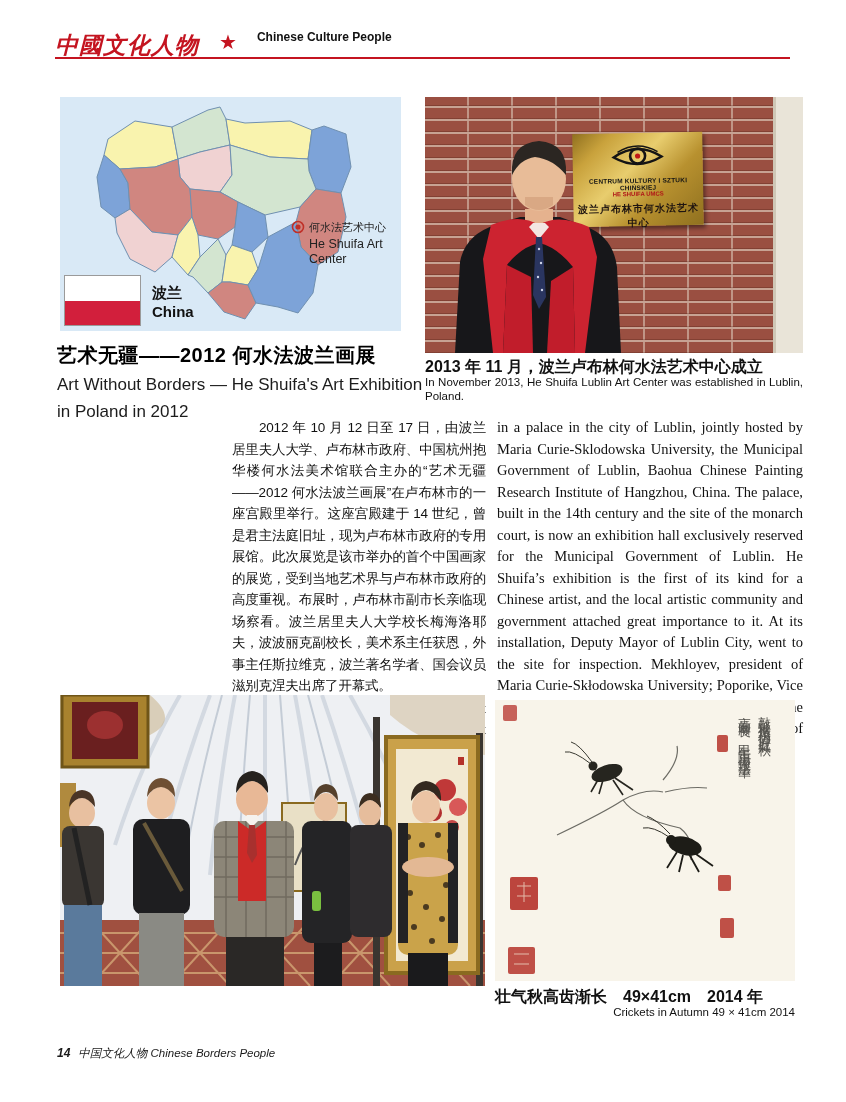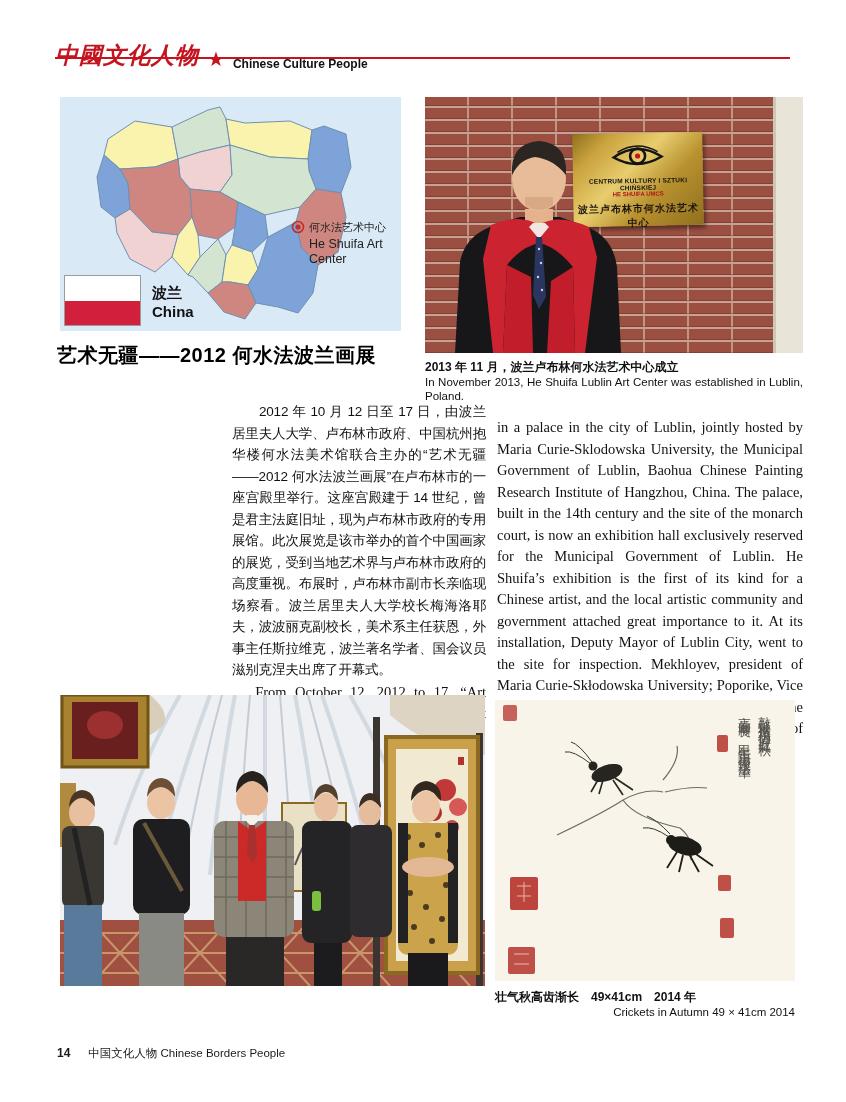--- a/index.html
+++ b/index.html
@@ -30,21 +30,21 @@
       repeating-linear-gradient(90deg, transparent 0 42px, rgba(199,162,147,.85) 42px 44px);
   }
   .pillar { background:#e9e4d8; border-left:3px solid #cfc7b6; }
   .plaque { background:linear-gradient(135deg,#8f701f 0%, #c9a23c 18%, #e8cd6e 42%, #b8912f 65%, #8f701f 100%);
             box-shadow:2px 3px 4px rgba(0,0,0,.45); transform:rotate(-1deg); }
   .plaque-l1 { font-size:6.5px; font-weight:bold; color:#141414; text-align:center; letter-spacing:.2px; }
   .plaque-l2 { font-size:6px; font-weight:bold; color:#b01818; text-align:center; }
   .plaque-l3 { font-size:10px; font-weight:bold; color:#1e1410; text-align:center; letter-spacing:1px; }
 
   
-  .cap-zh { font-size:12px; font-weight:bold; color:#111; line-height:14px; }
+  .cap-zh { font-size:16px; font-weight:bold; color:#111; line-height:14px; }
   .cap-en { font-size:11.5px; color:#111; line-height:13.5px; text-align:justify; }
 
   
   .title-zh { font-size:20px; font-weight:bold; color:#000; letter-spacing:.5px; }
   .title-en { font-size:17px; color:#1c1c1c; line-height:27px; }
 
   
   .body-zh { font-size:13.5px; line-height:21.5px; text-align:justify; text-indent:2em;
              color:#111; letter-spacing:-0.2px; }
   .body-en { font-family:"Liberation Serif", serif; font-size:14.5px; line-height:21.5px;
@@ -58,21 +58,21 @@
 
   
   .footer-num { font-weight:bold; font-size:12px; }
   .footer-txt { font-size:11.5px; }
 </style>
 </head>
 <body>
 
 <div class="page">
 
-  <div class="abs" style="left:55px; top:40px; display:flex; align-items:flex-end; gap:8px;">
+  <div class="abs" style="left:55px; top:30px; display:flex; align-items:flex-start; gap:20px;">
     <span class="logo-zh">中國文化人物</span>
     <span class="logo-star">★</span>
     <span class="logo-en">Chinese Culture People</span>
   </div>
   <div class="abs red-rule" style="left:55px; top:57px; width:735px;"></div>
 
   <div class="abs map-panel" style="left:60px; top:97px; width:341px; height:234px;">
     <svg width="341" height="243" viewBox="0 0 341 243">
       <g stroke="#7090b0" stroke-width="1" stroke-linejoin="round">
         <polygon points="48,42 75,24 112,30 118,62 95,70 60,72 44,58" fill="#f9f3ae"></polygon>
@@ -143,22 +143,23 @@
         <circle cx="117" cy="193" r="1.2" fill="#cfd6ea"></circle>
     </svg>
   </div>
 
   <div class="abs" style="left:425px; top:360px; width:378px;">
     <div class="cap-zh">2013 年 11 月，波兰卢布林何水法艺术中心成立</div>
     <div class="cap-en" style="margin-top:2px;">In November 2013, He Shuifa Lublin Art Center was established in Lublin, Poland.</div>
   </div>
 
   <div class="abs title-zh" style="left:57px; top:342px;">艺术无疆——2012 何水法波兰画展</div>
-
-  <div class="abs" style="left:232px; top:401px; width:254px;">
+  <div class="abs title-en" style="left:57px; top:371px; width:382px;">Art Without Borders — He Shuifa's Art Exhibition in Poland in 2012</div>
+
+  <div class="abs" style="left:232px; top:417px; width:254px;">
     <p class="body-zh">2012 年 10 月 12 日至 17 日，由波兰居里夫人大学、卢布林市政府、中国杭州抱华楼何水法美术馆联合主办的“艺术无疆——2012 何水法波兰画展”在卢布林市的一座宫殿里举行。这座宫殿建于 14 世纪，曾是君主法庭旧址，现为卢布林市政府的专用展馆。此次展览是该市举办的首个中国画家的展览，受到当地艺术界与卢布林市政府的高度重视。布展时，卢布林市副市长亲临现场察看。波兰居里夫人大学校长梅海洛耶夫，波波丽克副校长，美术系主任获恩，外事主任斯拉维克，波兰著名学者、国会议员滋别克涅夫出席了开幕式。</p>
     <p class="body-en indent" style="margin-top:1px;">From October 12, 2012 to 17, “Art Without Borders — He Shuifa’s Art Exhibition in Poland in 2012” was held</p>
   </div>
   <div class="abs" style="left:497px; top:417px; width:306px;">
     <p class="body-en">in a palace in the city of Lublin, jointly hosted by Maria Curie-Sklodowska University, the Municipal Government of Lublin, Baohua Chinese Painting Research Institute of Hangzhou, China. The palace, built in the 14th century and the site of the monarch court, is now an exhibition hall exclusively reserved for the Municipal Government of Lublin. He Shuifa’s exhibition is the first of its kind for a Chinese artist, and the local artistic community and government attached great importance to it. At its installation, Deputy Mayor of Lublin City, went to the site for inspection. Mekhloyev, president of Maria Curie-Skłodowska University; Poporike, Vice President of the University; Horne, Head of the Department of Fine Arts; Slavik, Director of Foreign</p>
   </div>
 
   <div class="abs" style="left:60px; top:695px; width:425px; height:291px; overflow:hidden;">
     <svg width="425" height="291" viewBox="0 0 425 291">
       <rect width="425" height="291" fill="#eef0f3"></rect>
@@ -331,18 +332,18 @@
     </svg>
     <div class="abs inscription" style="right:22px; top:6px; height:230px;">敲聲秋振須仍倚壯氣秋</div>
     <div class="abs inscription" style="right:42px; top:6px; height:250px;">高齒漸長　甲午重陽何水法筆</div>
   </div>
 
   <div class="abs" style="left:495px; top:990px; width:300px;">
     <div class="cap-zh">壮气秋高齿渐长　49×41cm　2014 年</div>
     <div class="cap-en" style="margin-top:2px; text-align:right;">Crickets in Autumn 49 × 41cm 2014</div>
   </div>
 
-  <div class="abs" style="left:57px; top:1046px; display:flex; align-items:baseline; gap:18px;">
+  <div class="abs" style="left:57px; top:1046px; display:flex; align-items:baseline; gap:8px;font-style:italic;">
     <span class="footer-num">14</span>
     <span class="footer-txt">中国文化人物 Chinese Borders People</span>
   </div>
 
 </div>
 
 </body></html>

